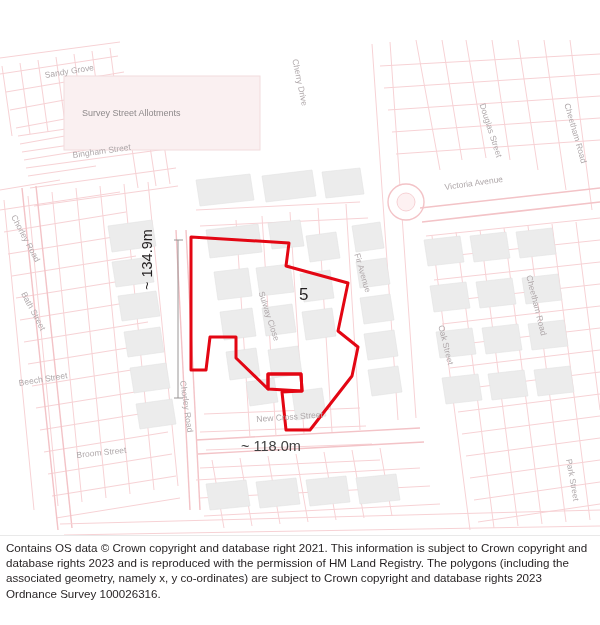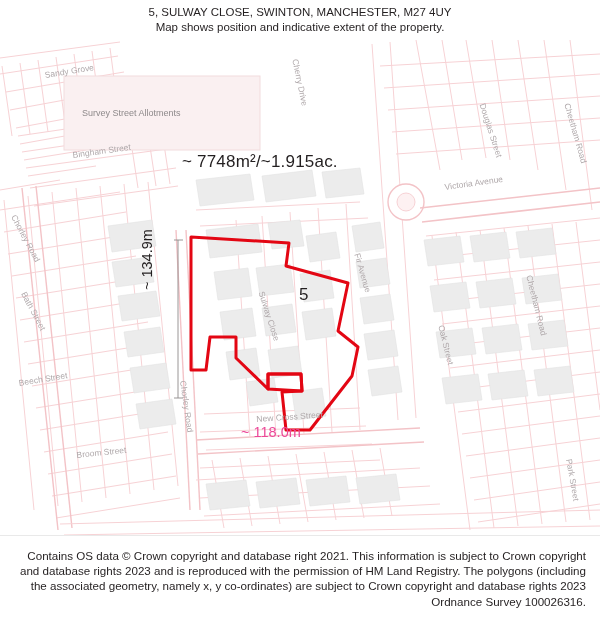--- a/index.html
+++ b/index.html
@@ -70,23 +70,23 @@
     top: 250px;
     font-size: 14.5px;
     color: #231f20;
     transform: rotate(-90deg);
     transform-origin: left top;
     white-space: nowrap;
   }
   .width-label {
     position: absolute;
     left: 241px;
-    top: 384px;
+    top: 398px;
     font-size: 14.5px;
-    color: #ec4899;
+    color: #404040;
     white-space: nowrap;
   }
   .plot-number {
     position: absolute;
     left: 299px;
     top: 245px;
     font-size: 17px;
     color: #231f20;
   }
   
@@ -108,36 +108,31 @@
     position: absolute;
     left: 0;
     top: 535px;
     width: 600px;
     height: 90px;
     box-sizing: border-box;
     padding: 4px 6px 0 6px;
     border-top: 1px solid #e9e9e9;
   }
   .footer p {
-    margin: 8px;
+    margin: 0;
     font-size: 11.6px;
     line-height: 15.2px;
     color: #231f20;
-    text-align: right;
   }
 </style>
 </head>
 <body>
 
 <div class="page">
 
-  <div class="header">
-    <div class="title">5, SULWAY CLOSE, SWINTON, MANCHESTER, M27 4UY</div>
-    <div class="subtitle">Map shows position and indicative extent of the property.</div>
-  </div>
 
   <div class="map-wrap">
     <svg class="map-svg" width="600" height="495" viewBox="0 0 600 495">
 
       <rect x="0" y="0" width="600" height="495" fill="#ffffff"></rect>
 
       <g stroke="#f7d2d5" stroke-width="1" fill="none">
 
         <path d="M0 18 L120 2"></path>
         <path d="M0 34 L118 16"></path>
@@ -326,21 +321,20 @@
       </g>
 
       <g stroke="#8e8a8b" stroke-width="0.9" fill="none">
         <path d="M178 200 L178 358"></path>
         <path d="M174 200 L183 200"></path>
         <path d="M174 358 L183 358"></path>
         <path d="M206 375 L352 375" stroke="none"></path>
       </g>
     </svg>
 
-    <div class="area-label">~ 7748m²/~1.915ac.</div>
     <div class="height-label">~ 134.9m</div>
     <div class="width-label">~ 118.0m</div>
     <div class="plot-number">5</div>
 
     <div class="allot-label" style="left:82px; top:68px;">Survey Street Allotments</div>
 
     <div class="street" style="left:44px; top:30px; transform:rotate(-9deg);">Sandy Grove</div>
     <div class="street" style="left:72px; top:110px; transform:rotate(-8deg);">Bingham Street</div>
     <div class="street" style="left:300px; top:18px; transform:rotate(78deg);">Cherry Drive</div>
     <div class="street" style="left:487px; top:62px; transform:rotate(72deg);">Douglas Street</div>

